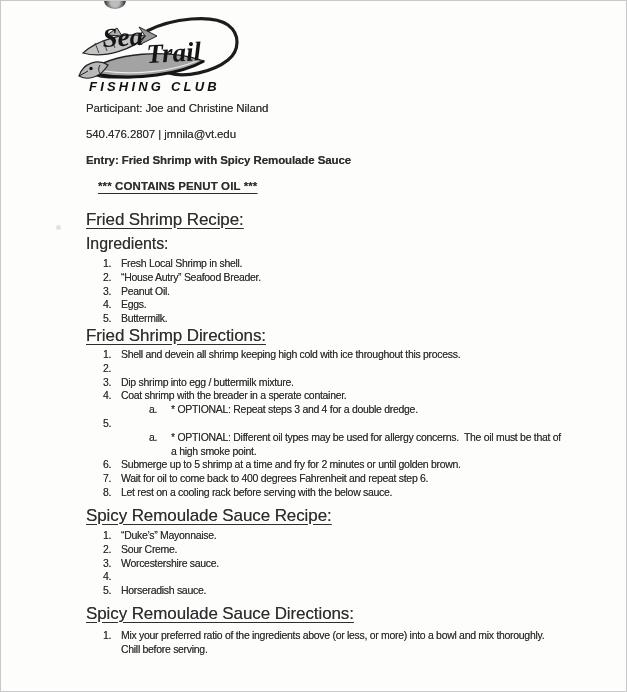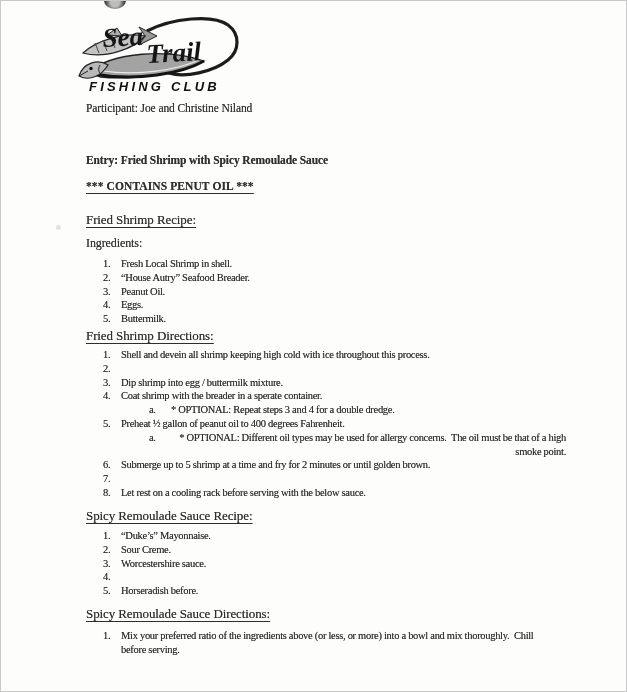--- a/index.html
+++ b/index.html
@@ -11,21 +11,21 @@
     background: #fdfdfc;
     border: 1px solid #c9c9c9;
     box-sizing: border-box;
     overflow: hidden;
     font-family: "Liberation Sans", sans-serif;
     color: #2e2e2e;
   }
   .page * { box-sizing: border-box; }
 
   
-  .ink { text-shadow: 0 0 0.5px rgba(46,46,46,0.65); font-family: Liberation Serif, serif; }
+  .ink { text-shadow: 0 0 0.5px rgba(46,46,46,0.65); }
 
   .punch-hole {
     position: absolute;
     left: 103px; top: -9px;
     width: 22px; height: 17px;
     border-radius: 50%;
     background: radial-gradient(circle at 50% 62%, #bdbdbd 0 28%, #4a4a4a 60%, #2f2f2f 100%);
   }
 
   .scan-artifact {
@@ -37,40 +37,40 @@
   }
 
   .logo-wrap { position: absolute; left: 76px; top: 10px; width: 164px; height: 84px; }
 
   .hline {
     position: absolute; left: 85px;
     font-size: 11.5px; line-height: 13px; letter-spacing: -0.1px;
     white-space: pre;
   }
   .hline.bold { font-weight: bold; }
-  .hline.warn { font-weight: bold; text-decoration: underline; text-underline-offset: 2.5px; letter-spacing: 0.1px; }
+  .hline.warn { font-weight: bold; text-decoration: underline; text-underline-offset: 2.5px; letter-spacing: 0.1px; margin-left: 12px; }
 
   .sec-heading {
     position: absolute; left: 85px;
-    font-size: 13px; line-height: 13px; letter-spacing: -0.1px;
+    font-size: 17px; line-height: 13px; letter-spacing: -0.1px;
     text-decoration: underline; text-underline-offset: 2.5px;
     white-space: pre;
   }
   .sub-label {
     position: absolute; left: 85px;
-    font-size: 12px; line-height: 13px; letter-spacing: -0.1px;
+    font-size: 16px; line-height: 13px; letter-spacing: -0.1px;
     white-space: pre;
   }
 
   .rlist { position: absolute; left: 85px; right: 45px; }
   .row { display: flex; line-height: 13.8px; font-size: 10.5px; letter-spacing: -0.3px; }
   .row .num { flex: 0 0 18px; margin-left: 17px; }
   .row .txt { max-width: 435px; white-space: pre-wrap; }
   .row.sub .num { flex: 0 0 22px; margin-left: 63px; }
-  .row.sub .txt { max-width: 395px; text-align: right; }
+  .row.sub .txt { max-width: 395px; }
 </style>
 </head>
 <body>
 
 <div class="page">
 
   <div class="punch-hole"></div>
   <div class="scan-artifact"></div>
 
   <div class="logo-wrap">
@@ -97,20 +97,21 @@
       </g>
 
       <text x="26" y="36" font-family="Liberation Serif, serif" font-style="italic" font-weight="bold" font-size="27" fill="#151515" transform="rotate(-3 26 36)">Sea</text>
       <text x="70" y="52" font-family="Liberation Serif, serif" font-style="italic" font-weight="bold" font-size="27" fill="#151515" transform="rotate(-3 70 52)">Trail</text>
 
       <text x="12" y="80" font-family="Liberation Sans, sans-serif" font-style="italic" font-weight="bold" font-size="13" letter-spacing="3.2" fill="#101010">FISHING CLUB</text>
     </svg>
   </div>
 
   <div class="hline ink" style="top:101px">Participant: Joe and Christine Niland</div>
+  <div class="hline ink" style="top:127px">540.476.2807 | jmnila@vt.edu</div>
   <div class="hline ink bold" style="top:153px">Entry: Fried Shrimp with Spicy Remoulade Sauce</div>
   <div class="hline ink warn" style="top:179px">*** CONTAINS PENUT OIL ***</div>
 
   <div class="sec-heading ink" style="top:212px">Fried Shrimp Recipe:</div>
   <div class="sub-label ink" style="top:236px">Ingredients:</div>
   <div class="rlist" style="top:256px">
     <div class="row ink">
         <span class="num">1.</span>
         <span class="txt">Fresh Local Shrimp in shell.</span>
       </div>
@@ -148,32 +149,32 @@
     <div class="row ink">
         <span class="num">4.</span>
         <span class="txt">Coat shrimp with the breader in a sperate container.</span>
       </div>
     <div class="row sub ink">
         <span class="num">a.</span>
         <span class="txt">* OPTIONAL: Repeat steps 3 and 4 for a double dredge.</span>
       </div>
     <div class="row ink">
         <span class="num">5.</span>
-        <span class="txt">Preheat ½ gallon of peanut oil to 400 degrees Fahrenheit.</span>
       </div>
     <div class="row sub ink">
         <span class="num">a.</span>
         <span class="txt">* OPTIONAL: Different oil types may be used for allergy concerns.  The oil must be that of a high smoke point.</span>
       </div>
     <div class="row ink">
         <span class="num">6.</span>
         <span class="txt">Submerge up to 5 shrimp at a time and fry for 2 minutes or until golden brown.</span>
       </div>
     <div class="row ink">
         <span class="num">7.</span>
+        <span class="txt">Wait for oil to come back to 400 degrees Fahrenheit and repeat step 6.</span>
       </div>
     <div class="row ink">
         <span class="num">8.</span>
         <span class="txt">Let rest on a cooling rack before serving with the below sauce.</span>
       </div>
   </div>
 
   <div class="sec-heading ink" style="top:508px">Spicy Remoulade Sauce Recipe:</div>
   <div class="rlist" style="top:528px">
     <div class="row ink">
@@ -186,21 +187,21 @@
       </div>
     <div class="row ink">
         <span class="num">3.</span>
         <span class="txt">Worcestershire sauce.</span>
       </div>
     <div class="row ink">
         <span class="num">4.</span>
       </div>
     <div class="row ink">
         <span class="num">5.</span>
-        <span class="txt">Horseradish before.</span>
+        <span class="txt">Horseradish sauce.</span>
       </div>
   </div>
 
   <div class="sec-heading ink" style="top:606px">Spicy Remoulade Sauce Directions:</div>
   <div class="rlist" style="top:628px">
     <div class="row ink">
         <span class="num">1.</span>
         <span class="txt">Mix your preferred ratio of the ingredients above (or less, or more) into a bowl and mix thoroughly.  Chill before serving.</span>
       </div>
   </div>

